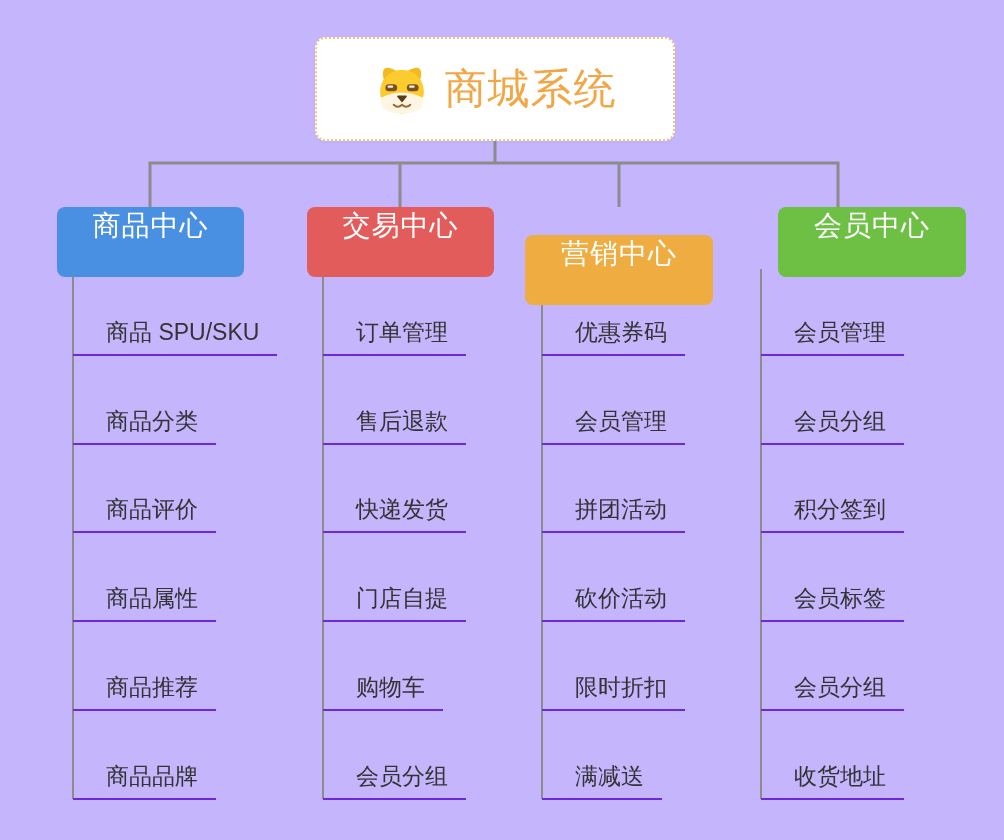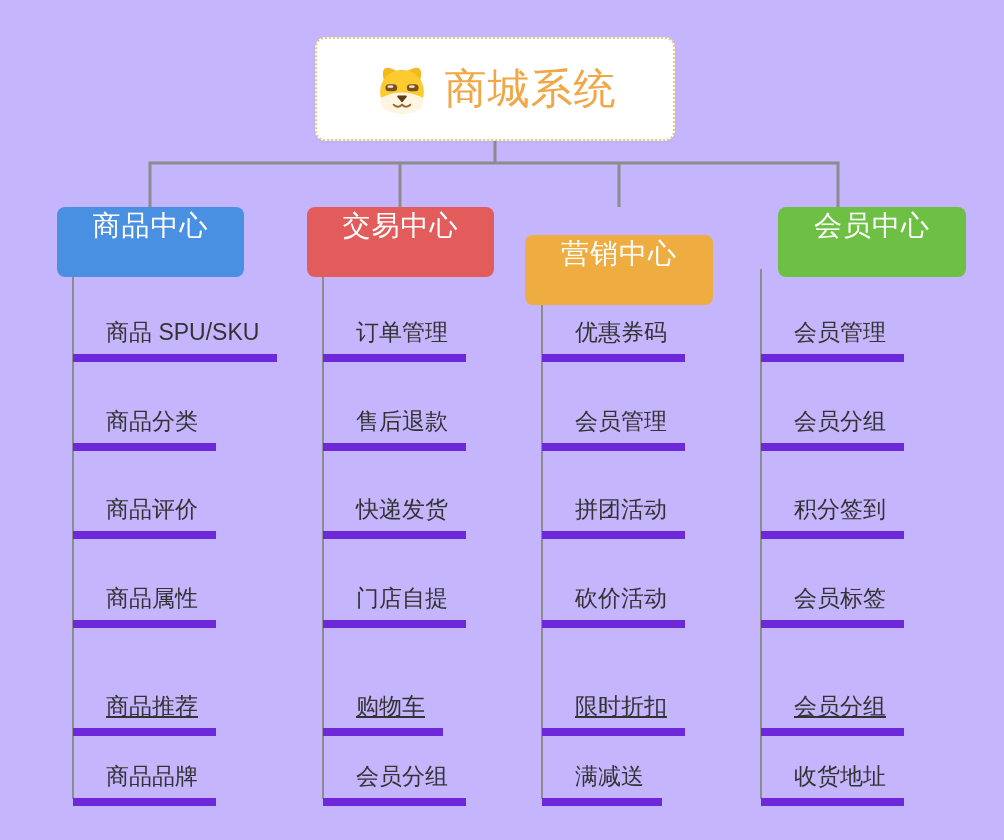--- a/index.html
+++ b/index.html
@@ -23,24 +23,24 @@
     display:flex;align-items:flex-start;justify-content:center;
     color:#ffffff;font-size:28px;letter-spacing:1px;
   }
   .b0{left:57px;width:187px;}
   .b1{left:307px;width:187px;}
   .b2{left:525px;width:188px;margin-top:28px;}
   .b3{left:744px;width:188px;margin-left:34px;}
 
   .leaf{
     position:absolute;font-size:23px;line-height:28px;color:#333333;
-    padding:0 18px 8px 33px;border-bottom:8px solid #6d28d9;white-space:nowrap;
+    padding:0 18px 8px 33px;border-bottom:2px solid #6d28d9;white-space:nowrap;
   }
   .c0{left:73px;} .c1{left:323px;} .c2{left:542px;text-align:center;} .c3{left:761px;}
-  .r0{top:318px;} .r1{top:407px;} .r2{top:495px;} .r3{top:584px;} .r4{top:692px;text-decoration:underline;} .r5{top:762px;}
+  .r0{top:318px;} .r1{top:407px;} .r2{top:495px;} .r3{top:584px;} .r4{top:673px;} .r5{top:762px;}
 
   .dog{display:flex;align-items:center;}
 </style>
 </head>
 <body>
 
 <div class="canvas">
 
   <svg class="connectors" width="1004" height="840" viewBox="0 0 1004 840">
     <path class="main" d="M495 141 V163 M150 207 V163 H838 V207 M400 163 V207 M619 163 V207"></path>

